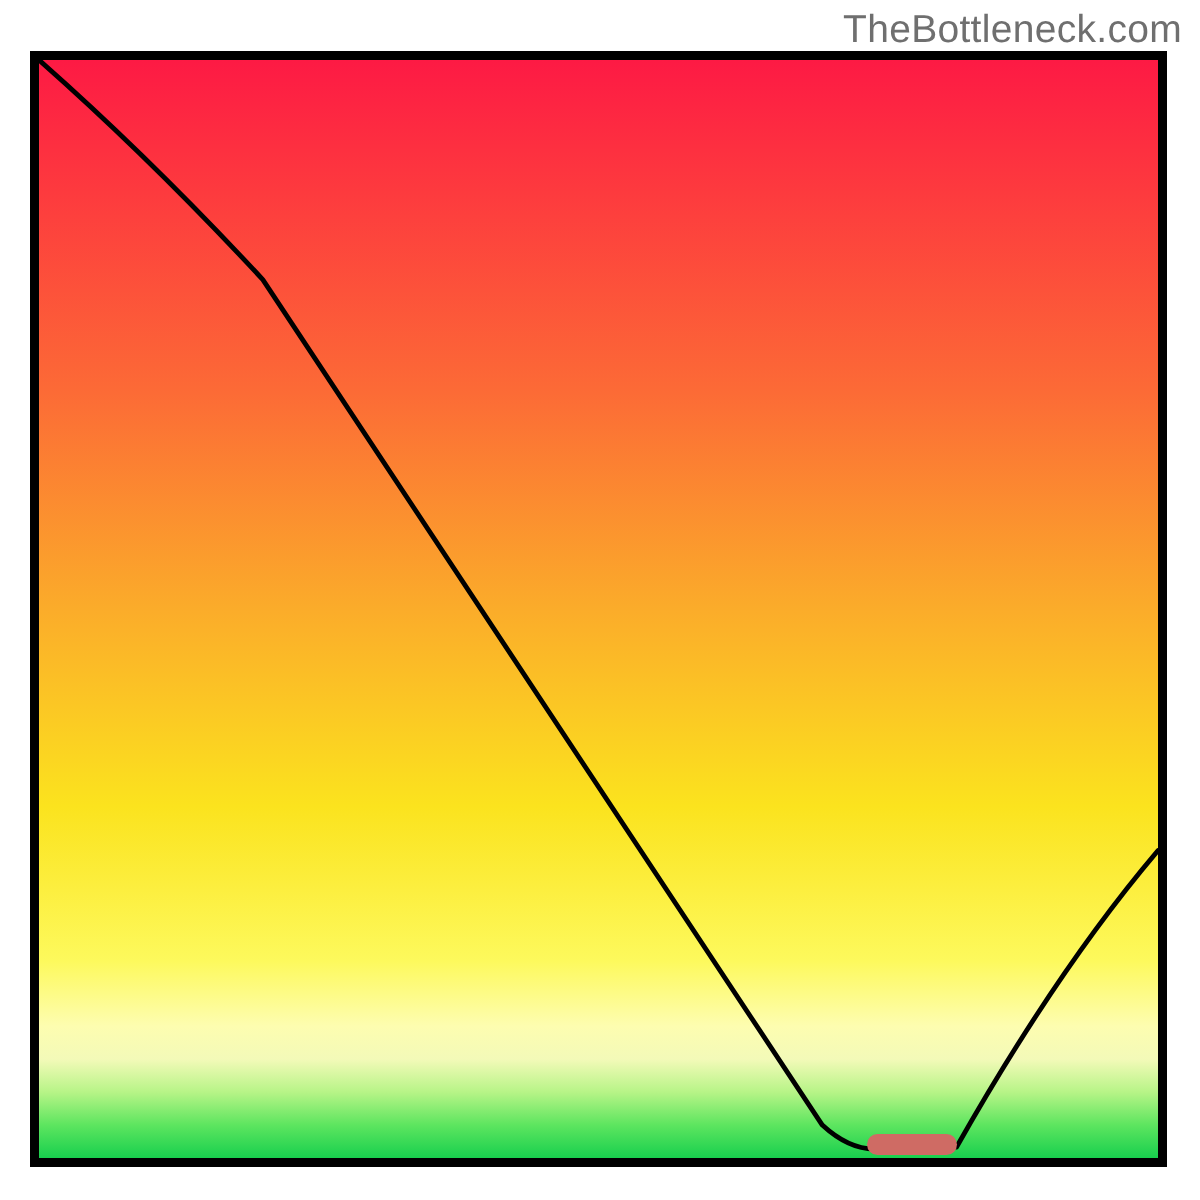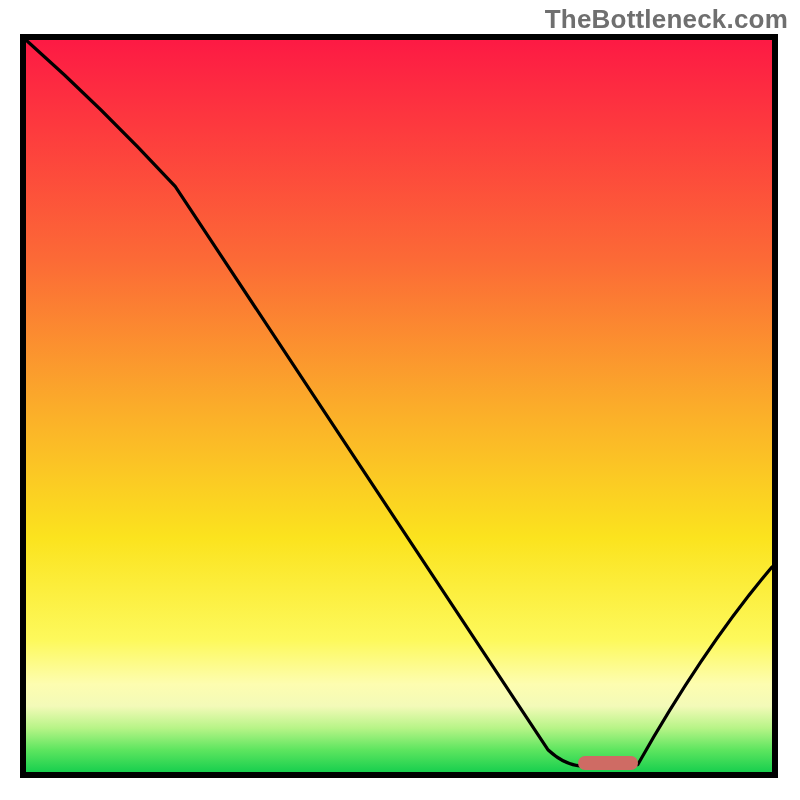--- a/index.html
+++ b/index.html
@@ -14,21 +14,21 @@
   .chart-container {
     position: relative;
     width: 800px;
     height: 800px;
   }
   .watermark {
     position: absolute;
     top: 4px;
     right: 12px;
     font-size: 26px;
-    font-weight: 700;
+    font-weight: 400;
     color: #6f6f6f;
     letter-spacing: 0.2px;
     z-index: 10;
   }
   
   .plot-frame {
     position: absolute;
     left: 20px;
     top: 34px;
     width: 758px;

